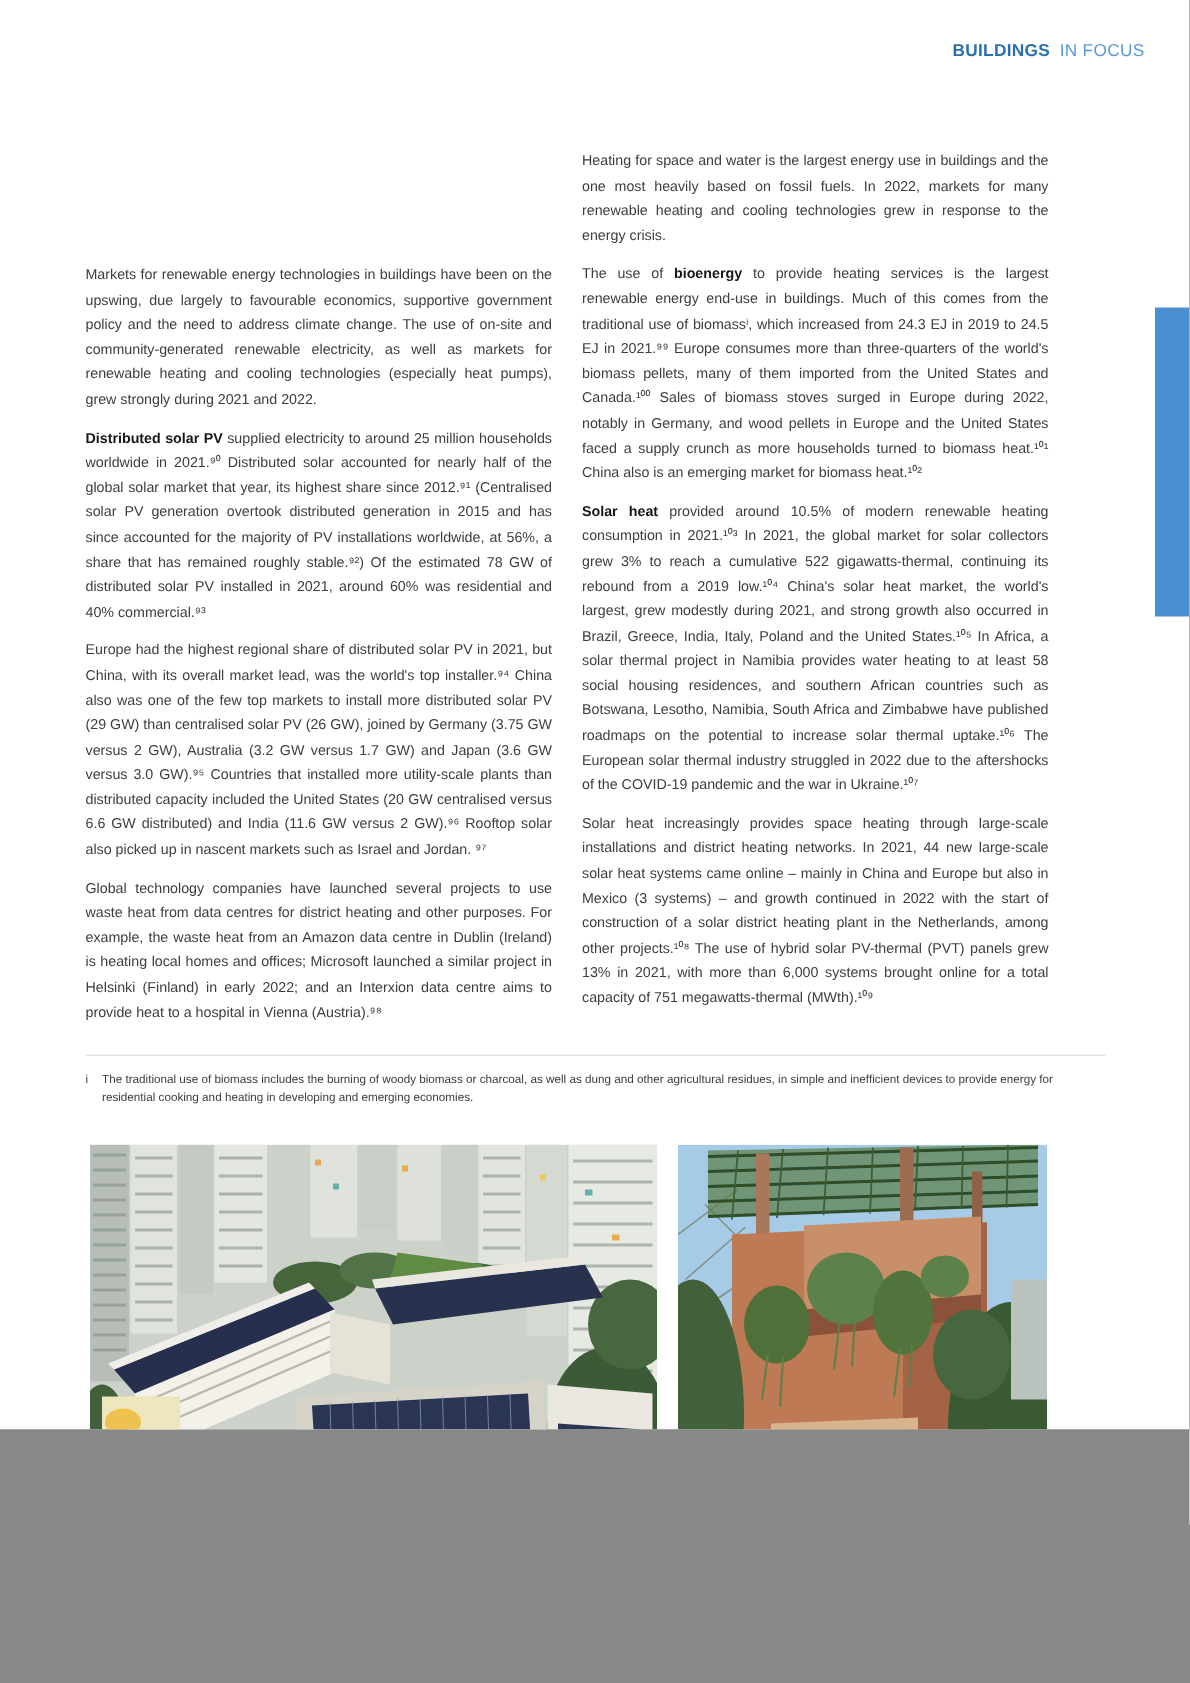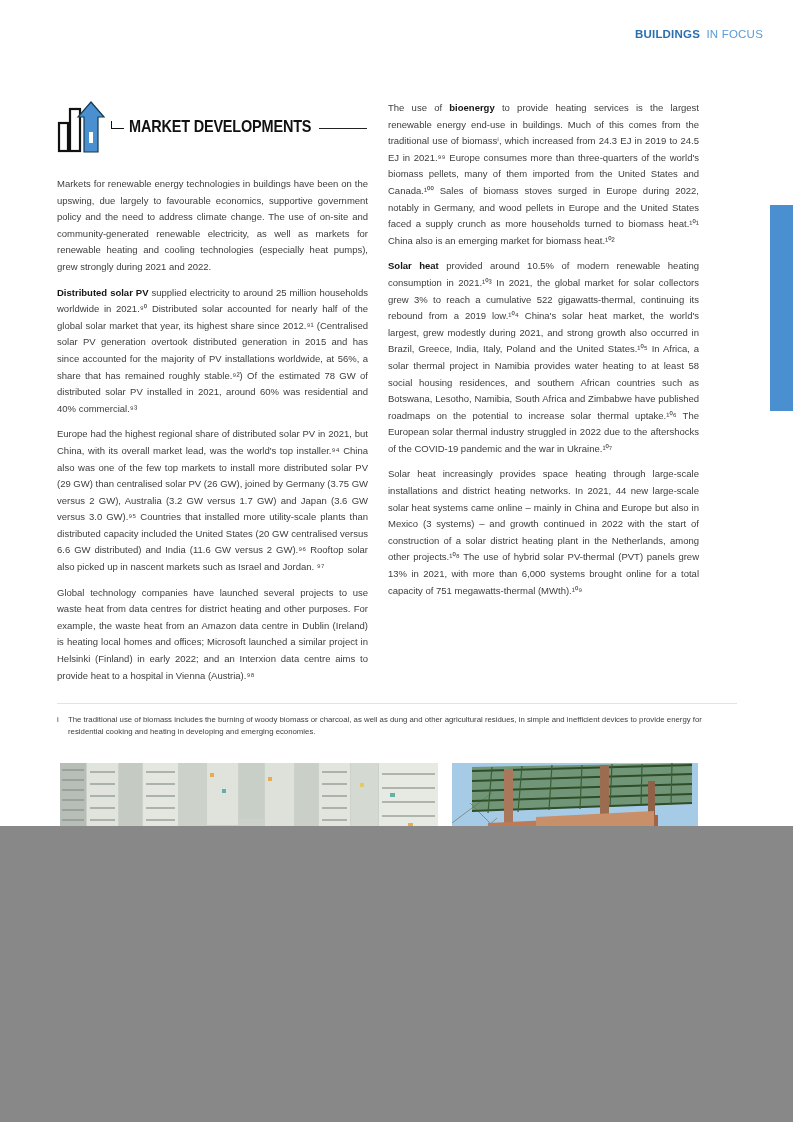--- a/index.html
+++ b/index.html
@@ -1,17 +1,17 @@
 <!DOCTYPE html>
 <html><head>
 <meta charset="utf-8">
 <style>
   html,body{margin:0;padding:0;background:#888;}
   .page{
-    position:relative;width:793px;height:826px;margin:0 auto;background:#ffffff;
+    position:relative;width:793px;height:953px;margin:0 auto;background:#ffffff;
     font-family:"Liberation Sans", sans-serif;overflow:hidden;color:#3d3d3d;
   }
   
   .header-tag{position:absolute;top:28px;right:30px;font-size:11.5px;letter-spacing:.2px;}
   .ht-bold{font-weight:bold;color:#2a6fae;}
   .ht-light{color:#5b9bd5;margin-left:3px;}
   
   .side-tab{position:absolute;top:205px;right:0;width:23px;height:206px;background:#4a90d0;}
   
   .section-header{position:absolute;left:57px;top:98px;width:310px;height:58px;display:flex;align-items:center;}
@@ -43,40 +43,30 @@
 
 <div class="page">
 
   <div class="header-tag">
     <span class="ht-bold">BUILDINGS</span>
     <span class="ht-light">IN FOCUS</span>
   </div>
 
   <div class="side-tab"></div>
 
-  <div class="section-header">
-    <svg class="mk-icon" width="50" height="54" viewBox="0 0 50 54">
-      <rect x="2" y="23" width="9" height="28" fill="#ffffff" stroke="#111111" stroke-width="2.2"></rect>
-      <rect x="13" y="9" width="10" height="42" fill="#ffffff" stroke="#111111" stroke-width="2.2"></rect>
-      <polygon points="34,2 47,17 41,17 41,52 27,52 27,17 21,17" fill="#4a90d0" stroke="#16394f" stroke-width="1.2"></polygon>
-      <rect x="32" y="32" width="4" height="11" fill="#ffffff"></rect>
-    </svg>
-    <span class="connector"></span>
-    <h1 class="section-title">MARKET DEVELOPMENTS</h1>
-    <span class="rule"></span>
-  </div>
 
   <div class="col col-left">
     <p>Markets for renewable energy technologies in buildings have been on the upswing, due largely to favourable economics, supportive government policy and the need to address climate change. The use of on-site and community-generated renewable electricity, as well as markets for renewable heating and cooling technologies (especially heat pumps), grew strongly during 2021 and 2022.</p>
     <p><b>Distributed solar PV</b><span> supplied electricity to around 25 million households worldwide in 2021.⁹⁰ Distributed solar accounted for nearly half of the global solar market that year, its highest share since 2012.⁹¹ (Centralised solar PV generation overtook distributed generation in 2015 and has since accounted for the majority of PV installations worldwide, at 56%, a share that has remained roughly stable.⁹²) Of the estimated 78 GW of distributed solar PV installed in 2021, around 60% was residential and 40% commercial.⁹³</span></p>
     <p>Europe had the highest regional share of distributed solar PV in 2021, but China, with its overall market lead, was the world's top installer.⁹⁴ China also was one of the few top markets to install more distributed solar PV (29 GW) than centralised solar PV (26 GW), joined by Germany (3.75 GW versus 2 GW), Australia (3.2 GW versus 1.7 GW) and Japan (3.6 GW versus 3.0 GW).⁹⁵ Countries that installed more utility-scale plants than distributed capacity included the United States (20 GW centralised versus 6.6 GW distributed) and India (11.6 GW versus 2 GW).⁹⁶ Rooftop solar also picked up in nascent markets such as Israel and Jordan. ⁹⁷</p>
     <p>Global technology companies have launched several projects to use waste heat from data centres for district heating and other purposes. For example, the waste heat from an Amazon data centre in Dublin (Ireland) is heating local homes and offices; Microsoft launched a similar project in Helsinki (Finland) in early 2022; and an Interxion data centre aims to provide heat to a hospital in Vienna (Austria).⁹⁸</p>
   </div>
 
   <div class="col col-right">
+    <p>Heating for space and water is the largest energy use in buildings and the one most heavily based on fossil fuels. In 2022, markets for many renewable heating and cooling technologies grew in response to the energy crisis.</p>
     <p><span>The use of </span><b>bioenergy</b><span> to provide heating services is the largest renewable energy end-use in buildings. Much of this comes from the traditional use of biomassⁱ, which increased from 24.3 EJ in 2019 to 24.5 EJ in 2021.⁹⁹ Europe consumes more than three-quarters of the world's biomass pellets, many of them imported from the United States and Canada.¹⁰⁰ Sales of biomass stoves surged in Europe during 2022, notably in Germany, and wood pellets in Europe and the United States faced a supply crunch as more households turned to biomass heat.¹⁰¹ China also is an emerging market for biomass heat.¹⁰²</span></p>
     <p><b>Solar heat</b><span> provided around 10.5% of modern renewable heating consumption in 2021.¹⁰³ In 2021, the global market for solar collectors grew 3% to reach a cumulative 522 gigawatts-thermal, continuing its rebound from a 2019 low.¹⁰⁴ China's solar heat market, the world's largest, grew modestly during 2021, and strong growth also occurred in Brazil, Greece, India, Italy, Poland and the United States.¹⁰⁵ In Africa, a solar thermal project in Namibia provides water heating to at least 58 social housing residences, and southern African countries such as Botswana, Lesotho, Namibia, South Africa and Zimbabwe have published roadmaps on the potential to increase solar thermal uptake.¹⁰⁶ The European solar thermal industry struggled in 2022 due to the aftershocks of the COVID-19 pandemic and the war in Ukraine.¹⁰⁷</span></p>
     <p>Solar heat increasingly provides space heating through large-scale installations and district heating networks. In 2021, 44 new large-scale solar heat systems came online – mainly in China and Europe but also in Mexico (3 systems) – and growth continued in 2022 with the start of construction of a solar district heating plant in the Netherlands, among other projects.¹⁰⁸ The use of hybrid solar PV-thermal (PVT) panels grew 13% in 2021, with more than 6,000 systems brought online for a total capacity of 751 megawatts-thermal (MWth).¹⁰⁹</p>
   </div>
 
   <div class="foot-rule"></div>
   <div class="footnote">
     <span class="fn-marker">i</span>
     <span class="fn-text">The traditional use of biomass includes the burning of woody biomass or charcoal, as well as dung and other agricultural residues, in simple and inefficient devices to provide energy for residential cooking and heating in developing and emerging economies.</span>
   </div>

